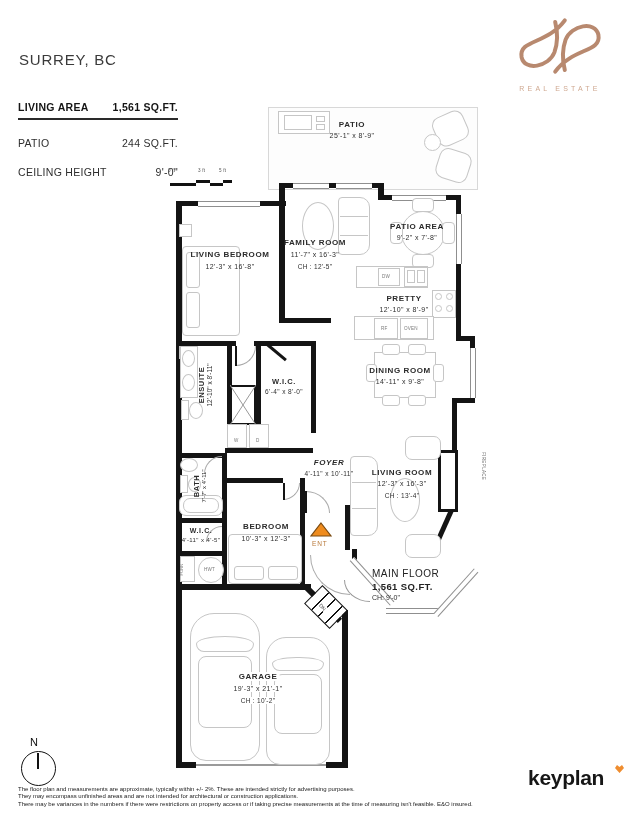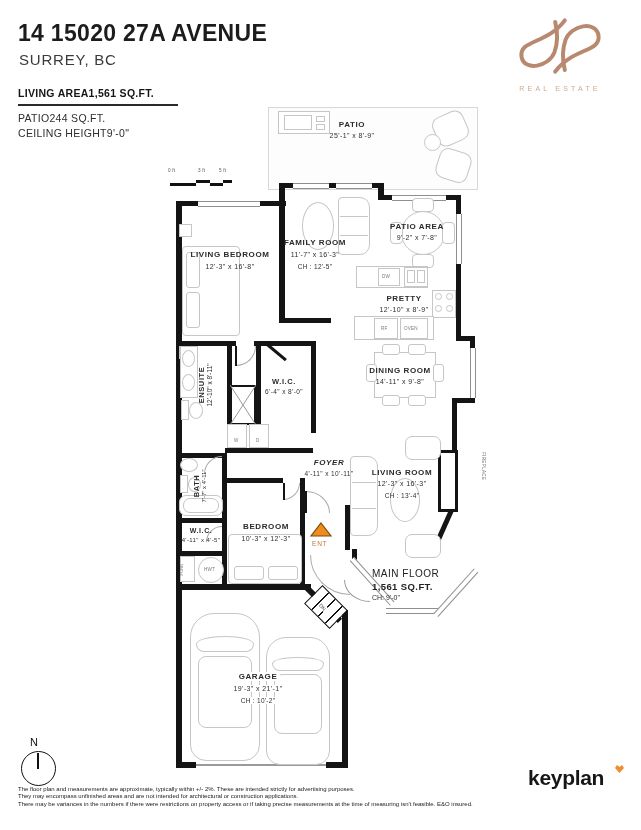--- a/index.html
+++ b/index.html
@@ -3,21 +3,21 @@
 <meta charset="utf-8">
 <style>
   html,body{margin:0;padding:0;background:#fff;}
   #page{position:relative;width:641px;height:830px;background:#fff;overflow:hidden;
         font-family:"Liberation Sans",sans-serif;color:#1e1e1e;}
   .abs{position:absolute;}
   
   #title{left:18px;top:20px;font-size:23px;font-weight:700;letter-spacing:.3px;color:#1c1c1c;}
   #subtitle{left:19px;top:51px;font-size:15px;letter-spacing:.8px;color:#3a3a3a;}
   #stats{left:18px;top:84px;width:160px;font-size:10.5px;}
-  .srow{display:flex;margin:3px 0;color:#2e2e2e;letter-spacing:.3px;}
+  .srow{display:flex;justify-content:space-between;margin:17px 0;color:#2e2e2e;letter-spacing:.3px;}
   .srow.head{font-weight:700;color:#151515;padding-bottom:5px;border-bottom:2px solid #2a2a2a;margin-bottom:6px;}
   
   #brand{left:478px;top:14px;width:164px;text-align:center;}
   #brand-name{font-size:12.5px;letter-spacing:3.5px;color:#b8896f;margin-top:2px;font-weight:400;}
   #brand-tag{font-size:7px;letter-spacing:3.2px;color:#cfa890;margin-top:3px;}
   
   .w{position:absolute;background:#141414;}
   .win{position:absolute;height:6px;background:#fff;border-top:1.5px solid #8f8f8f;border-bottom:1.5px solid #8f8f8f;box-sizing:border-box;}
   .winv{position:absolute;width:6px;background:#fff;border-left:1.5px solid #8f8f8f;border-right:1.5px solid #8f8f8f;box-sizing:border-box;}
   .f{position:absolute;border:1.3px solid #c6c6c6;background:#fff;box-sizing:border-box;}
@@ -32,21 +32,20 @@
   #keyplan{left:528px;top:766px;font-size:21px;font-weight:600;letter-spacing:-.3px;color:#161616;}
   #disc{left:18px;top:786px;font-size:6px;line-height:7.3px;color:#1a1a1a;}
   #compassN{left:30px;top:736px;font-size:11px;color:#111;}
   #compassC{left:21px;top:751px;width:33px;height:33px;border:1.6px solid #111;border-radius:50%;}
 </style>
 </head>
 <body>
 
 <div id="page">
 
-  <div class="abs" id="title">14 15020 27A AVENUE</div>
   <div class="abs" id="subtitle">SURREY, BC</div>
   <div class="abs" id="stats">
     <div class="srow head">
       <span>LIVING AREA</span>
       <span>1,561 SQ.FT.</span>
     </div>
     <div class="srow">
       <span>PATIO</span>
       <span>244 SQ.FT.</span>
     </div>

